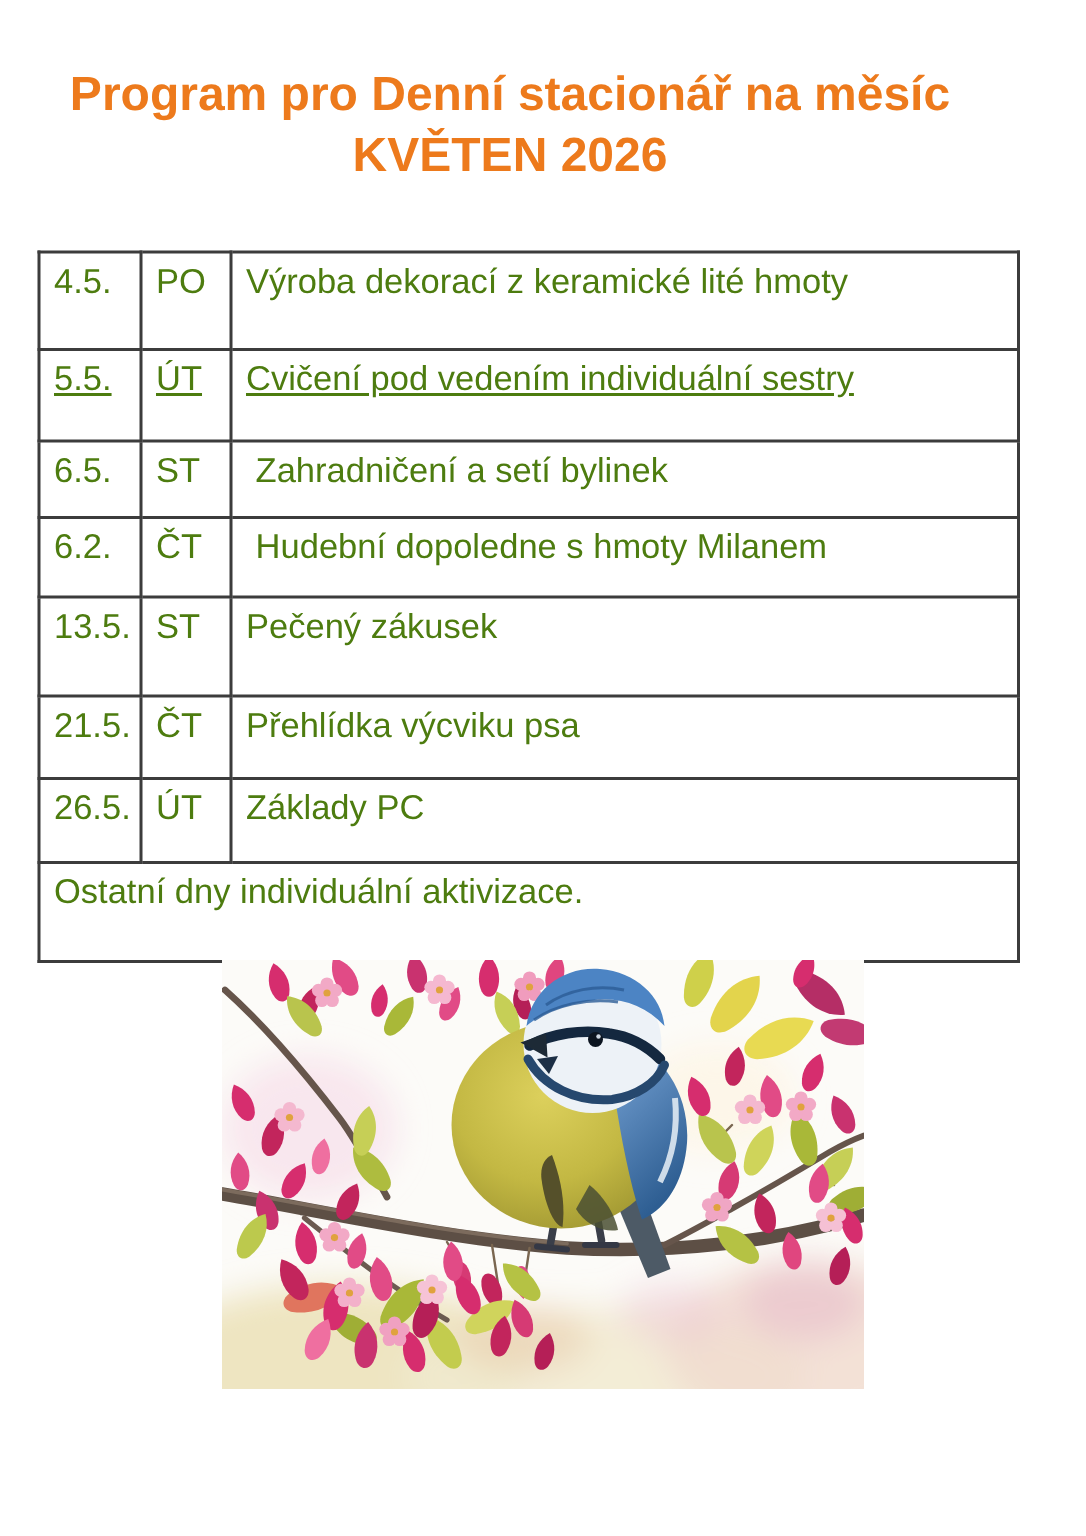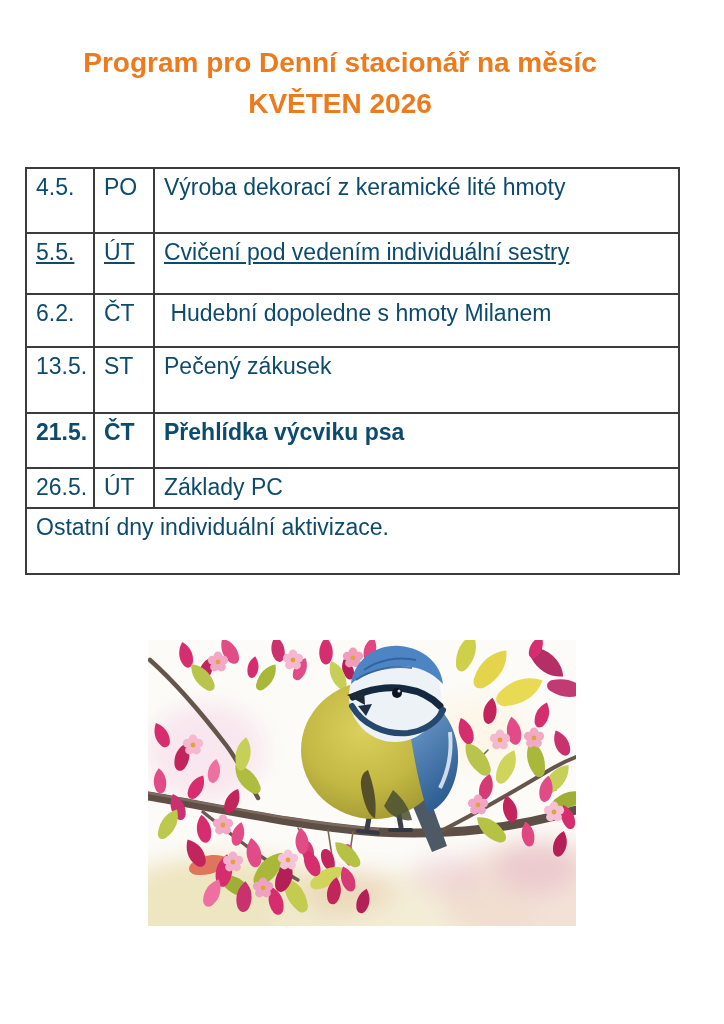--- a/index.html
+++ b/index.html
@@ -16,49 +16,49 @@
     overflow: hidden;
   }
   .title {
     position: absolute;
     top: 42px;
     left: 0;
     width: 680px;
     margin: 0;
     text-align: center;
     color: #ED7A1C;
-    font-size: 28px;
+    font-size: 32px;
     font-weight: bold;
     line-height: 41px;
   }
   .title-line { display: block; }
   table.schedule {
     position: absolute;
     left: 25px;
     top: 167px;
     width: 655px;
     border-collapse: collapse;
     table-layout: fixed;
-    color: #0c4a6e;
+    color: #4d7c0f;
     font-size: 23px;
   }
   table.schedule td {
     border: 2px solid #3c3c3c;
     vertical-align: top;
     padding: 5px 4px 0 9px;
     overflow: hidden;
   }
   .c-act { white-space: pre-wrap; }
   tr.r1 { height: 65px; }
   tr.r2 { height: 61px; text-decoration: underline; }
   tr.r3 { height: 51px; }
   tr.r4 { height: 53px; }
   tr.r5 { height: 66px; }
-  tr.r6 { height: 55px; font-weight: bold; }
-  tr.r7 { height: 40px; }
+  tr.r6 { height: 55px; }
+  tr.r7 { height: 56px; }
   tr.r8 { height: 66px; }
   figure.photo {
     position: absolute;
     left: 148px;
     top: 640px;
     width: 428px;
     height: 286px;
     margin: 0;
   }
   figure.photo svg { display: block; width: 100%; height: 100%; }
@@ -82,20 +82,25 @@
     <tbody>
       <tr class="r1">
         <td class="c-date">4.5.</td>
         <td class="c-day">PO</td>
         <td class="c-act">Výroba dekorací z keramické lité hmoty</td>
       </tr>
       <tr class="r2">
         <td class="c-date">5.5.</td>
         <td class="c-day">ÚT</td>
         <td class="c-act">Cvičení pod vedením individuální sestry</td>
+      </tr>
+      <tr class="r3">
+        <td class="c-date">6.5.</td>
+        <td class="c-day">ST</td>
+        <td class="c-act"> Zahradničení a setí bylinek</td>
       </tr>
       <tr class="r4">
         <td class="c-date">6.2.</td>
         <td class="c-day">ČT</td>
         <td class="c-act"> Hudební dopoledne s hmoty Milanem</td>
       </tr>
       <tr class="r5">
         <td class="c-date">13.5.</td>
         <td class="c-day">ST</td>
         <td class="c-act">Pečený zákusek</td>

